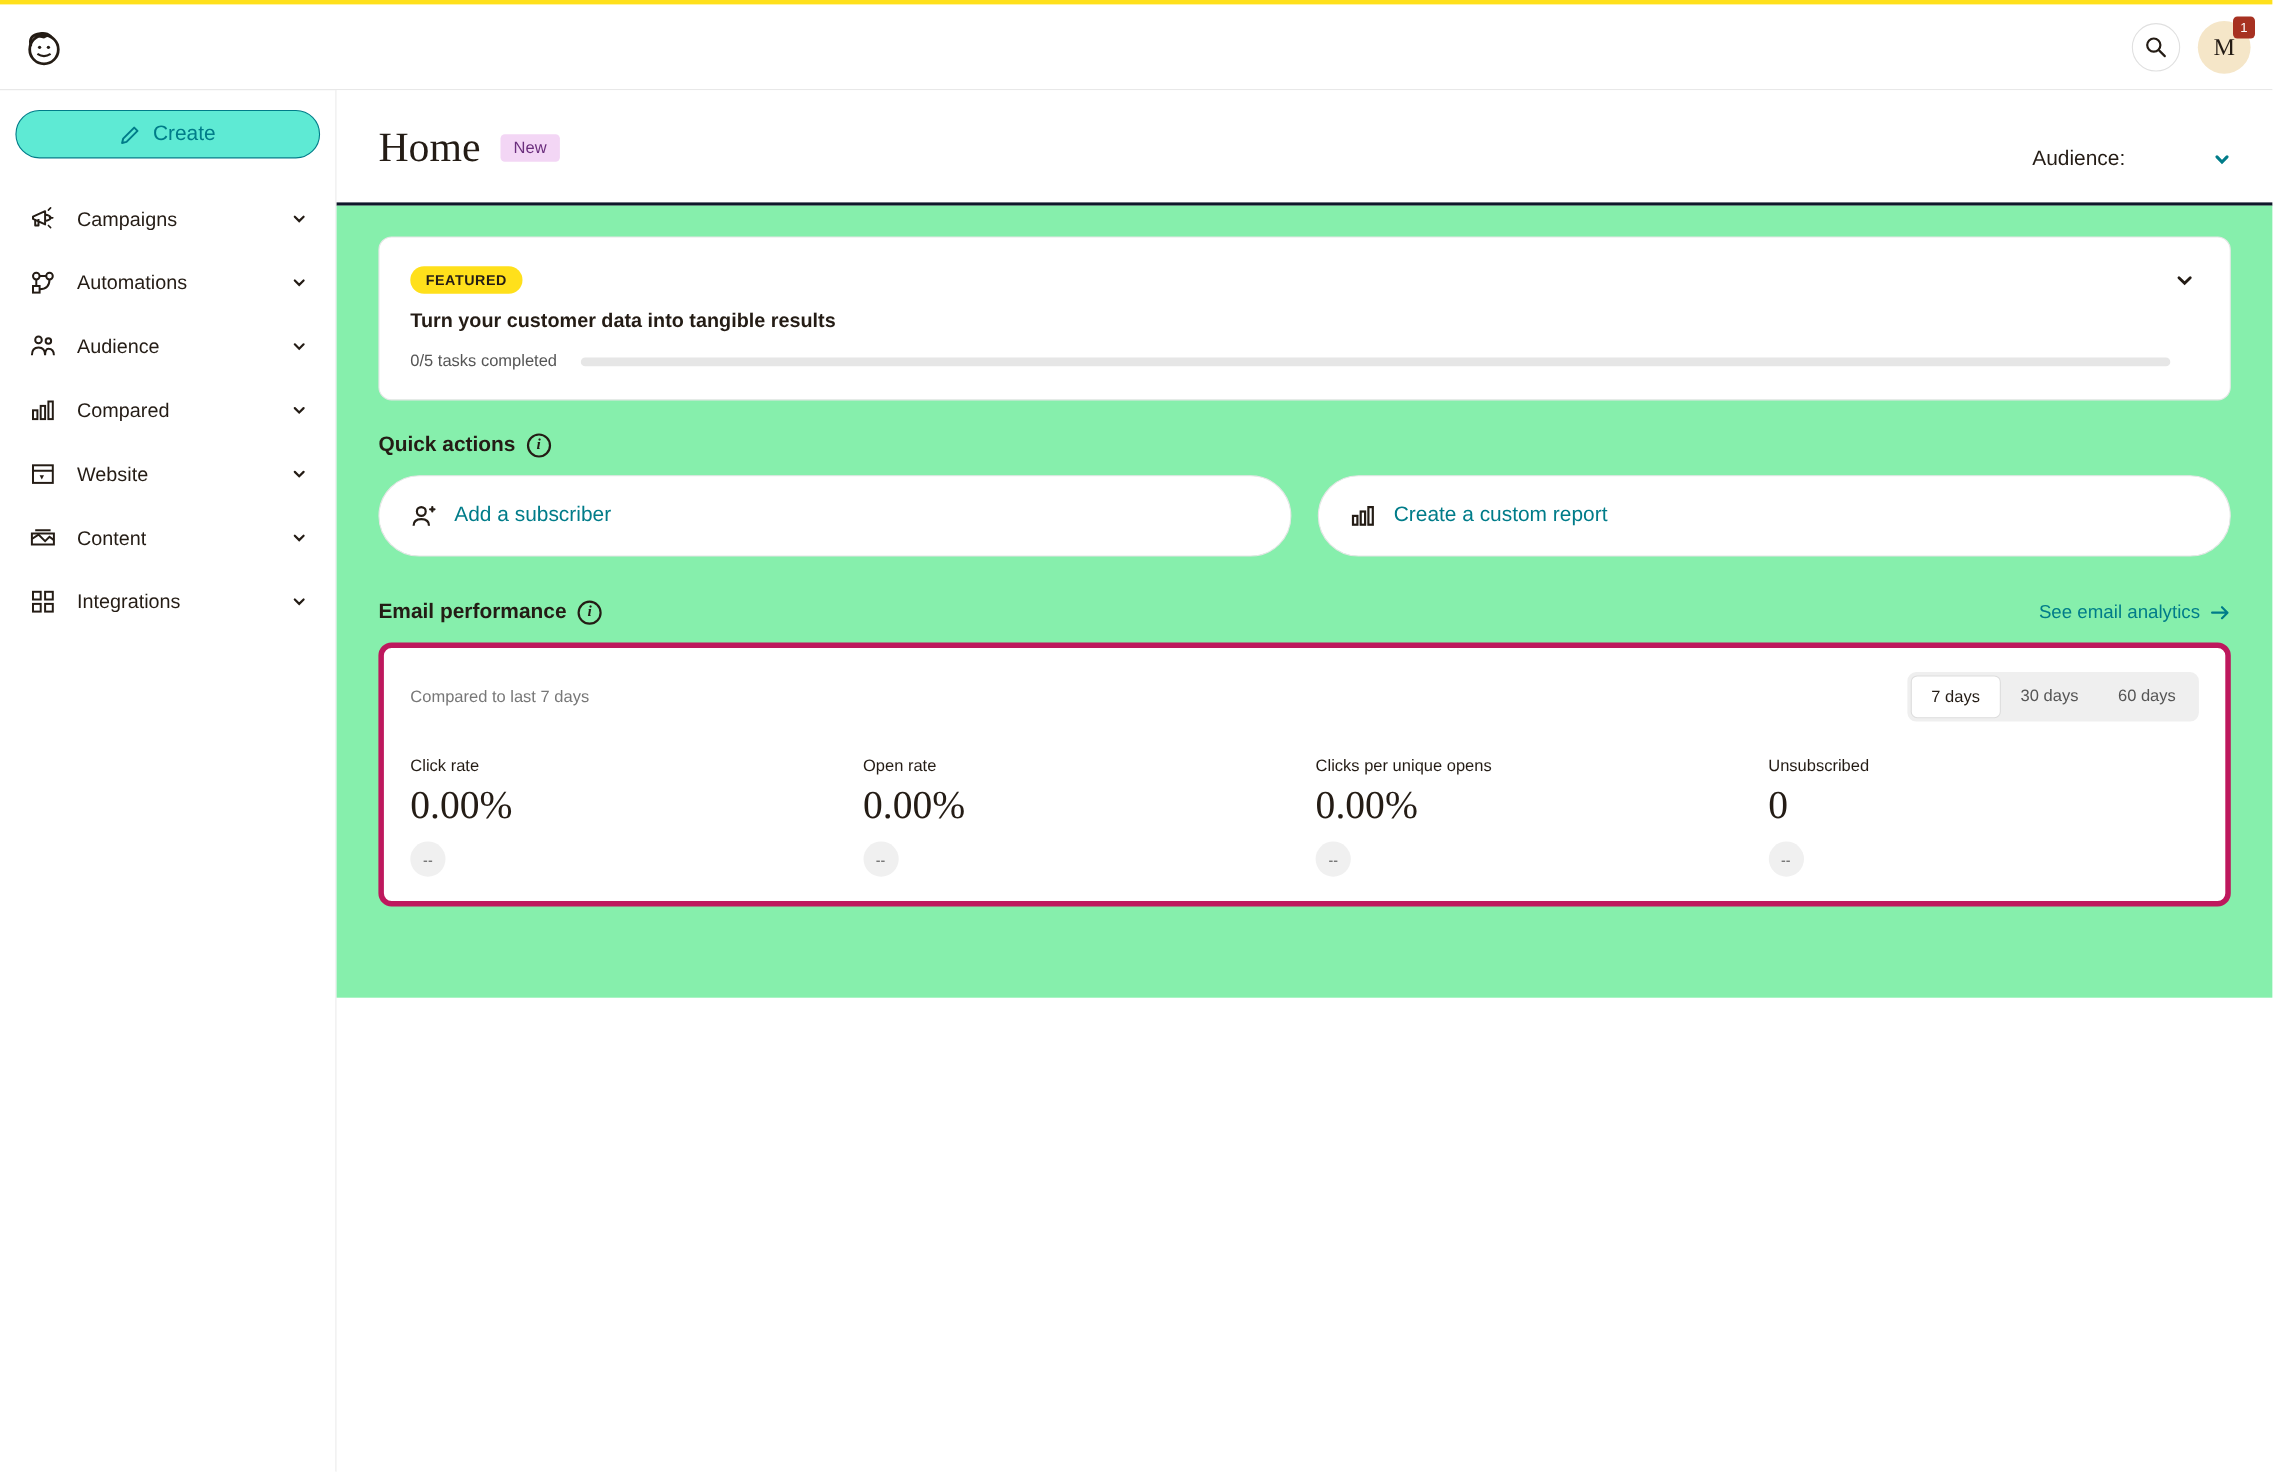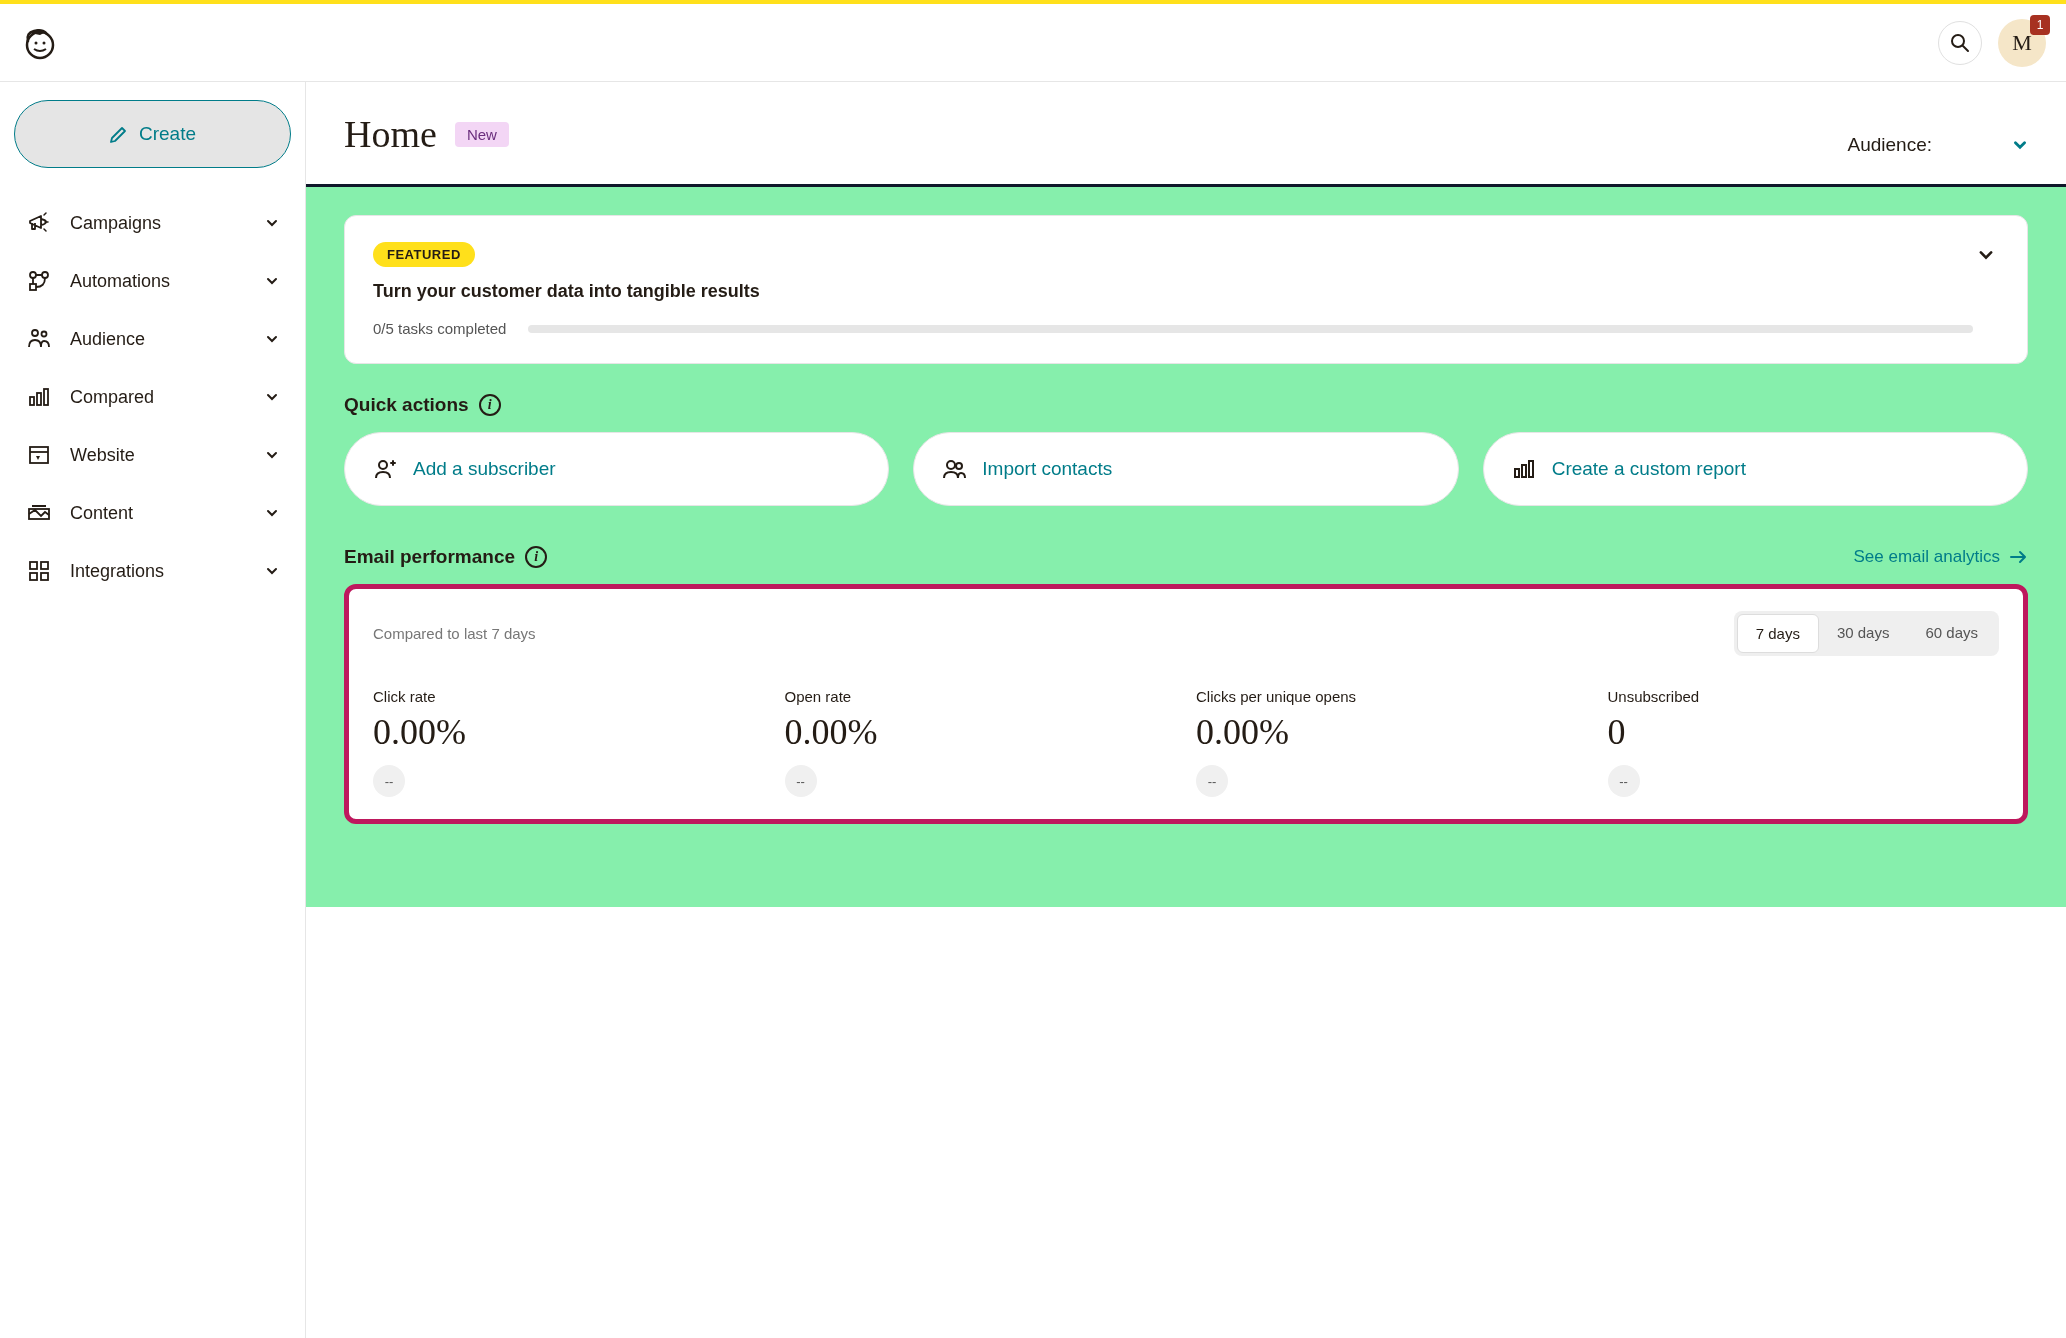--- a/index.html
+++ b/index.html
@@ -72,23 +72,23 @@
   .sidebar {
     width: 306px;
     border-right: 1px solid #e6e6e6;
     padding: 18px 14px;
     min-height: calc(100vh - 82px);
   }
   .create-btn {
     width: 100%;
     border: 1px solid #007c89;
     color: #007c89;
-    background: #e5e5e5;
+    background: #5eead4;
     border-radius: 999px;
-    height: 68px;
+    height: 44px;
     font-size: 19px;
     font-weight: 500;
     display: flex;
     align-items: center;
     justify-content: center;
     gap: 10px;
     cursor: pointer;
     margin-bottom: 26px;
   }
   .nav-item {
@@ -528,30 +528,20 @@
       <div class="quick-actions-row">
         <div class="qa-card">
           <span class="qa-icon">
             <svg width="24" height="24" viewBox="0 0 24 24">
                 <circle cx="10" cy="8" r="4" fill="none" stroke="#241c15" stroke-width="2"></circle>
                 <path d="M3 21 Q3 15 10 15 Q17 15 17 21" fill="none" stroke="#241c15" stroke-width="2"></path>
                 <path d="M18 6 L22 6 M20 4 L20 8" stroke="#241c15" stroke-width="2" stroke-linecap="round"></path>
               </svg>
           </span>
           <span class="qa-label">Add a subscriber</span>
-        </div>
-        <div class="qa-card">
-          <span class="qa-icon">
-            <svg width="24" height="24" viewBox="0 0 24 24">
-                <circle cx="9" cy="8" r="4" fill="none" stroke="#241c15" stroke-width="2"></circle>
-                <circle cx="17" cy="9" r="3" fill="none" stroke="#241c15" stroke-width="2"></circle>
-                <path d="M2 21 Q2 15 9 15 Q16 15 16 21 M16 21 Q16 16 19 16 Q23 16 23 21" fill="none" stroke="#241c15" stroke-width="2"></path>
-              </svg>
-          </span>
-          <span class="qa-label">Import contacts</span>
         </div>
         <div class="qa-card">
           <span class="qa-icon">
             <svg width="24" height="24" viewBox="0 0 24 24">
                 <rect x="3" y="12" width="4" height="8" fill="none" stroke="#241c15" stroke-width="2"></rect>
                 <rect x="10" y="8" width="4" height="12" fill="none" stroke="#241c15" stroke-width="2"></rect>
                 <rect x="17" y="4" width="4" height="16" fill="none" stroke="#241c15" stroke-width="2"></rect>
               </svg>
           </span>
           <span class="qa-label">Create a custom report</span>

